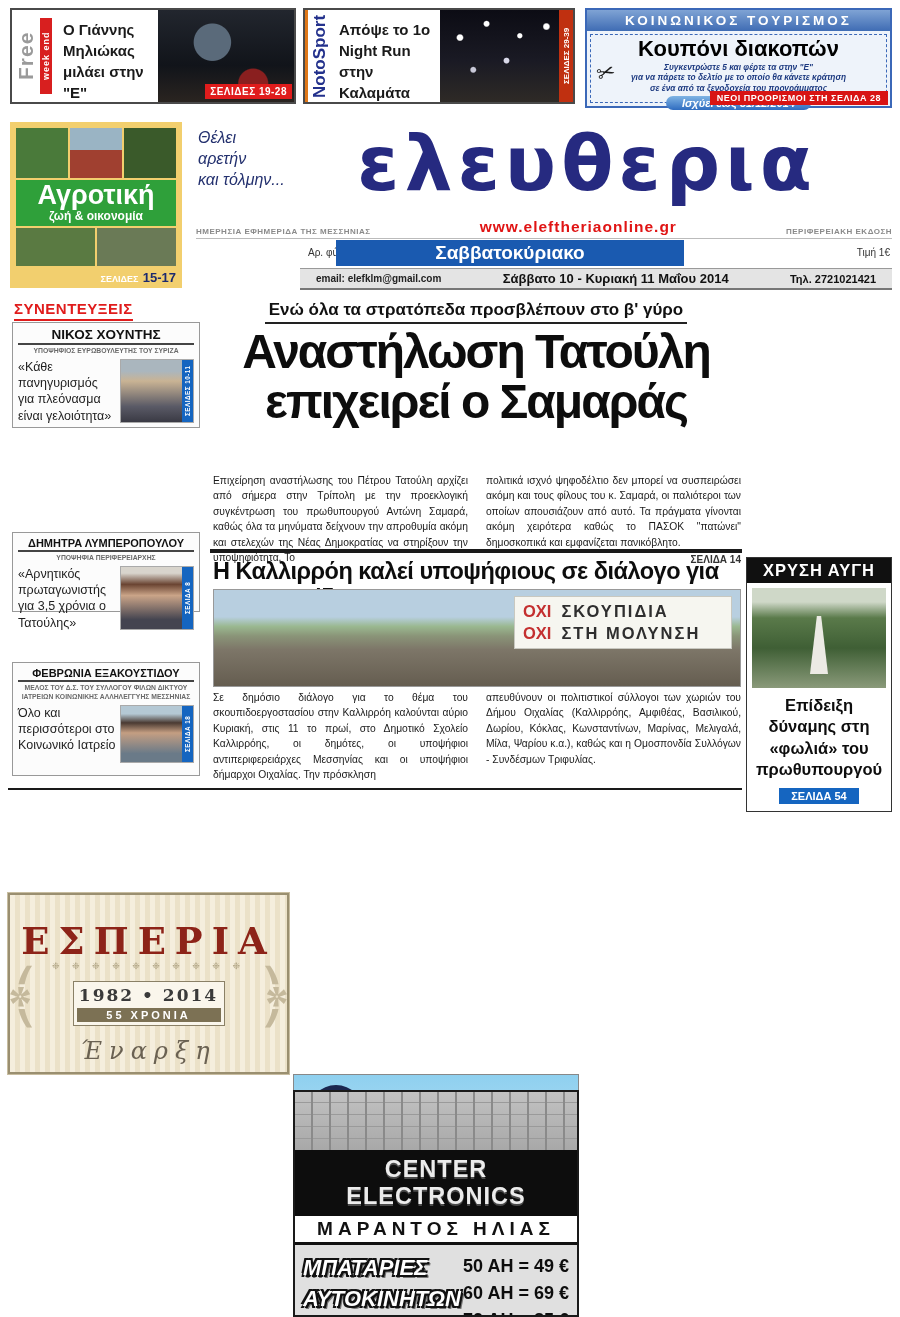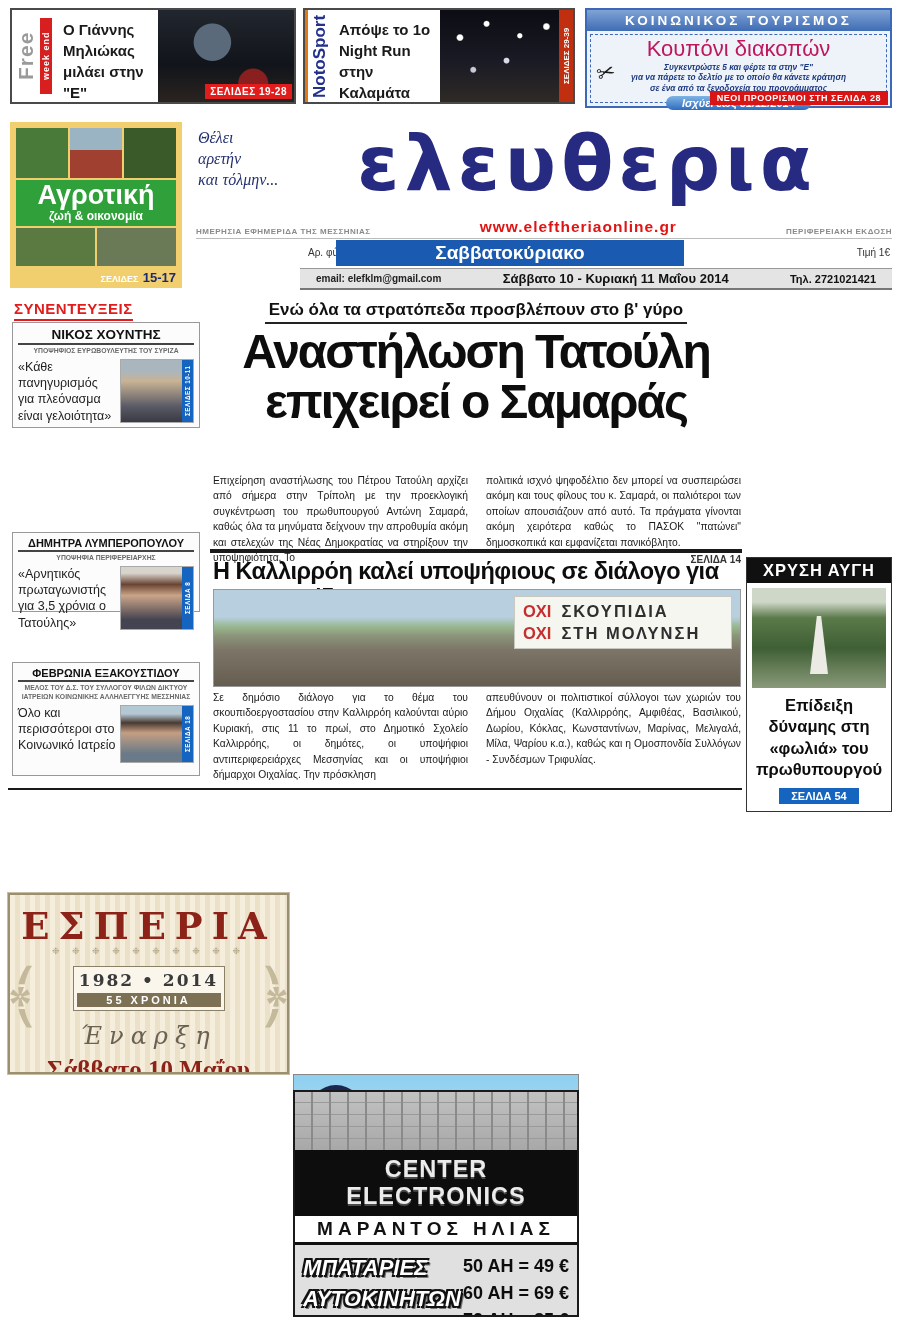--- a/index.html
+++ b/index.html
@@ -17,36 +17,36 @@
 .tb-photo{flex:1;position:relative}
 .photo-concert{background:radial-gradient(circle at 70% 80%,#8a1f1f 0 12%,transparent 13%),radial-gradient(circle at 40% 35%,#5a6a7a 0 18%,transparent 19%),linear-gradient(180deg,#22262e,#11141a 60%,#2a2420)}
 .photo-night{background:radial-gradient(circle at 15% 30%,#fff 0 2%,transparent 3%),radial-gradient(circle at 35% 15%,#fff 0 2%,transparent 3%),radial-gradient(circle at 60% 28%,#fff 0 2%,transparent 3%),radial-gradient(circle at 80% 18%,#fff 0 2%,transparent 3%),radial-gradient(circle at 50% 55%,#d8d8e8 0 3%,transparent 4%),radial-gradient(circle at 25% 65%,#c8c8d8 0 2%,transparent 3%),linear-gradient(180deg,#0c0c14,#1a1a24 55%,#2e2a26)}
 .badge-red{position:absolute;right:2px;bottom:3px;background:#e01c1c;color:#fff;font-weight:bold;font-size:10px;padding:2px 5px;letter-spacing:.5px}
 .ns-logo{color:#23318c;font-weight:900;font-size:17px;border-right:3px solid #e07818;padding:2px}
 .ns-badge{position:absolute;right:0;top:0;bottom:0;width:14px;background:#c03010;color:#fff;font-size:8px;font-weight:bold}
 
 #coupon{border:2px solid #3b68b8;background:#eef3fa}
 .cp-head{background:linear-gradient(180deg,#7fa3d4,#3f6cb4);color:#fff;font-weight:900;font-size:13.5px;letter-spacing:3px;text-align:center;padding:3px 0}
 .cp-inner{position:relative;margin:3px;border:1px dashed #3b68b8;text-align:center;padding:1px 0;height:69px}
-.cp-title{color:#be185d;font-weight:400;font-size:22px}
+.cp-title{color:#000000;font-weight:700;font-size:22px}
 .cp-line{color:#1d3a80;font-weight:bold;font-style:italic;font-size:8.3px;line-height:1.25}
 .cp-pill{display:inline-block;background:linear-gradient(180deg,#7fb4e4,#2f6cc0);border-radius:10px;color:#fff;font-style:italic;font-weight:bold;font-size:11px;padding:1px 16px;margin-top:1px}
 .cp-foot{position:absolute;right:-2px;bottom:-3px;background:#d81414;color:#fff;font-weight:bold;font-size:9px;padding:2px 7px;letter-spacing:.5px}
 .cp-scissors{position:absolute;left:6px;bottom:16px;font-size:22px;color:#1a1a1a;transform:rotate(-18deg)}
 
 #agrotiki{background:#f2cf6e;padding:6px}
 .ag-grid{display:flex;gap:2px;height:50px}
 .ag-grid>div{flex:1}
 .ag-green{background:#2fa03a;color:#fff;text-align:center;padding:1px 0 3px;margin:2px 0}
 .ag-title{font-weight:900;font-size:27px;line-height:1.05}
 .ag-sub{font-weight:bold;font-size:12px}
 .ag-pages{text-align:right;margin-top:2px}
 .ag-pages .w{color:#fff;font-weight:bold;font-size:9px}
 .ag-pages .n{color:#1c2a6e;font-weight:900;font-size:13px}
-#motto{font-family:Liberation Serif, serif;font-style:italic;color:#23306e;font-size:16px;line-height:1.3}
+#motto{font-family:Liberation Sans, sans-serif;font-style:italic;color:#23306e;font-size:16px;line-height:1.3}
 #biglogo{color:#262a80;font-weight:900;font-size:76px;letter-spacing:5px;line-height:1;text-align:center;font-family:"DejaVu Sans",sans-serif}
 #mh-info{display:flex;justify-content:space-between;align-items:flex-end;border-bottom:1px solid #bbb;padding-bottom:2px}
 .mh-small{color:#8a8a8a;font-size:8px;font-weight:bold;letter-spacing:.5px}
 #mh-www{color:#e01414;font-weight:900;font-size:15.5px;letter-spacing:1px}
 #weekend-bar{background:#1a5ab0;color:#fff;font-weight:900;font-size:19px;text-align:center;padding:2px 0}
 #graybar{background:#e4e4e4;border-top:1px solid #999;border-bottom:2px solid #777;display:flex;justify-content:space-between;align-items:center;padding:0 16px}
 #graybar .a{font-weight:bold;font-size:10px;color:#222}
 #graybar .b{font-weight:900;font-size:13px;color:#111}
 #graybar .c{font-weight:bold;font-size:11px;color:#111}
 
@@ -79,21 +79,21 @@
 #s2-foot{text-align:right;font-weight:900;font-size:11.5px;color:#111}
 
 #ga-box{border:1px solid #333;background:#fff}
 #ga-head{background:#101010;color:#fff;font-weight:900;font-size:16.5px;letter-spacing:1px;text-align:center;padding:3px 0}
 #ga-photo{margin:5px;height:100px;position:relative;background:linear-gradient(180deg,#cfd8c8 0 14%,#5a7a4a 30%,#3f5f35 60%,#8a9a7a)}
 .obelisk{position:absolute;left:50%;bottom:14%;width:18px;height:58px;background:#eceae4;transform:translateX(-50%);clip-path:polygon(38% 0,62% 0,100% 100%,0 100%)}
 #ga-text{padding:2px 6px;text-align:center;font-weight:900;font-size:16.5px;line-height:1.3;color:#0d0d0d}
 #ga-badge{display:inline-block;background:#1565c0;color:#fff;font-weight:900;font-size:11px;padding:2px 12px}
 
 #esperia{border:2px solid #9a8f70;outline:1px solid #c8bda0;background:repeating-linear-gradient(90deg,#f5eedd 0 5px,#ebe1c8 5px 10px);text-align:center;position:relative;overflow:hidden}
-#esp-title{margin-top:9px;font-family:"DejaVu Serif",serif;color:#8d2318;font-size:37px;font-weight:bold;letter-spacing:9px}
+#esp-title{margin-top:24px;font-family:"DejaVu Serif",serif;color:#8d2318;font-size:37px;font-weight:bold;letter-spacing:9px}
 #esp-orn{color:#b5a98a;font-size:9px;letter-spacing:5px;margin-top:-2px}
 #esp-years{margin:10px auto 0;width:152px;border:1px solid #8a8066;background:#faf6ec;padding:3px 3px 3px;font-family:"DejaVu Serif",serif}
 #esp-yr{font-size:17px;color:#3a3a3a;letter-spacing:2px;font-weight:bold}
 #esp-ann{background:#7c7154;color:#fff;font-weight:bold;font-size:11px;letter-spacing:3px;margin-top:3px;padding:1px 0;font-family:"Liberation Sans",sans-serif}
 #esp-open{margin-top:11px;font-family:"DejaVu Serif",serif;font-style:italic;font-size:24px;color:#6a6152;letter-spacing:7px}
 #esp-date{font-family:Liberation Serif, serif;font-weight:bold;font-size:25px;color:#8d2318;margin-top:6px}
 .esp-swirl{position:absolute;top:60px;color:#c5b99c;font-size:70px;font-family:"DejaVu Serif",serif}
 
 #pu{border:1px solid #888;background:linear-gradient(180deg,#8fd0ef,#cde9f8 45%,#a8d4e8 75%,#8fc4e0);position:relative;overflow:hidden}
 #pu-logo{position:absolute;left:14px;top:10px;width:56px;height:56px;border-radius:50%;background:#1b2750;color:#fff;display:flex;align-items:center;justify-content:center;font-size:36px;font-weight:900;letter-spacing:-6px;padding-right:6px}

